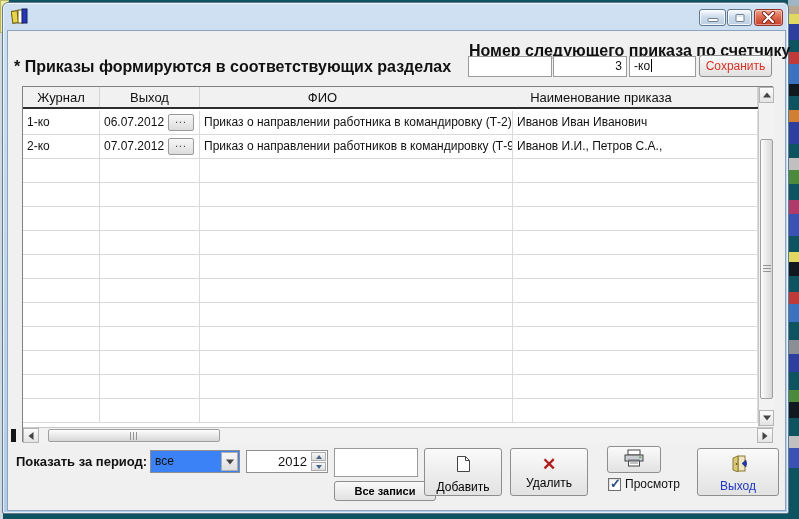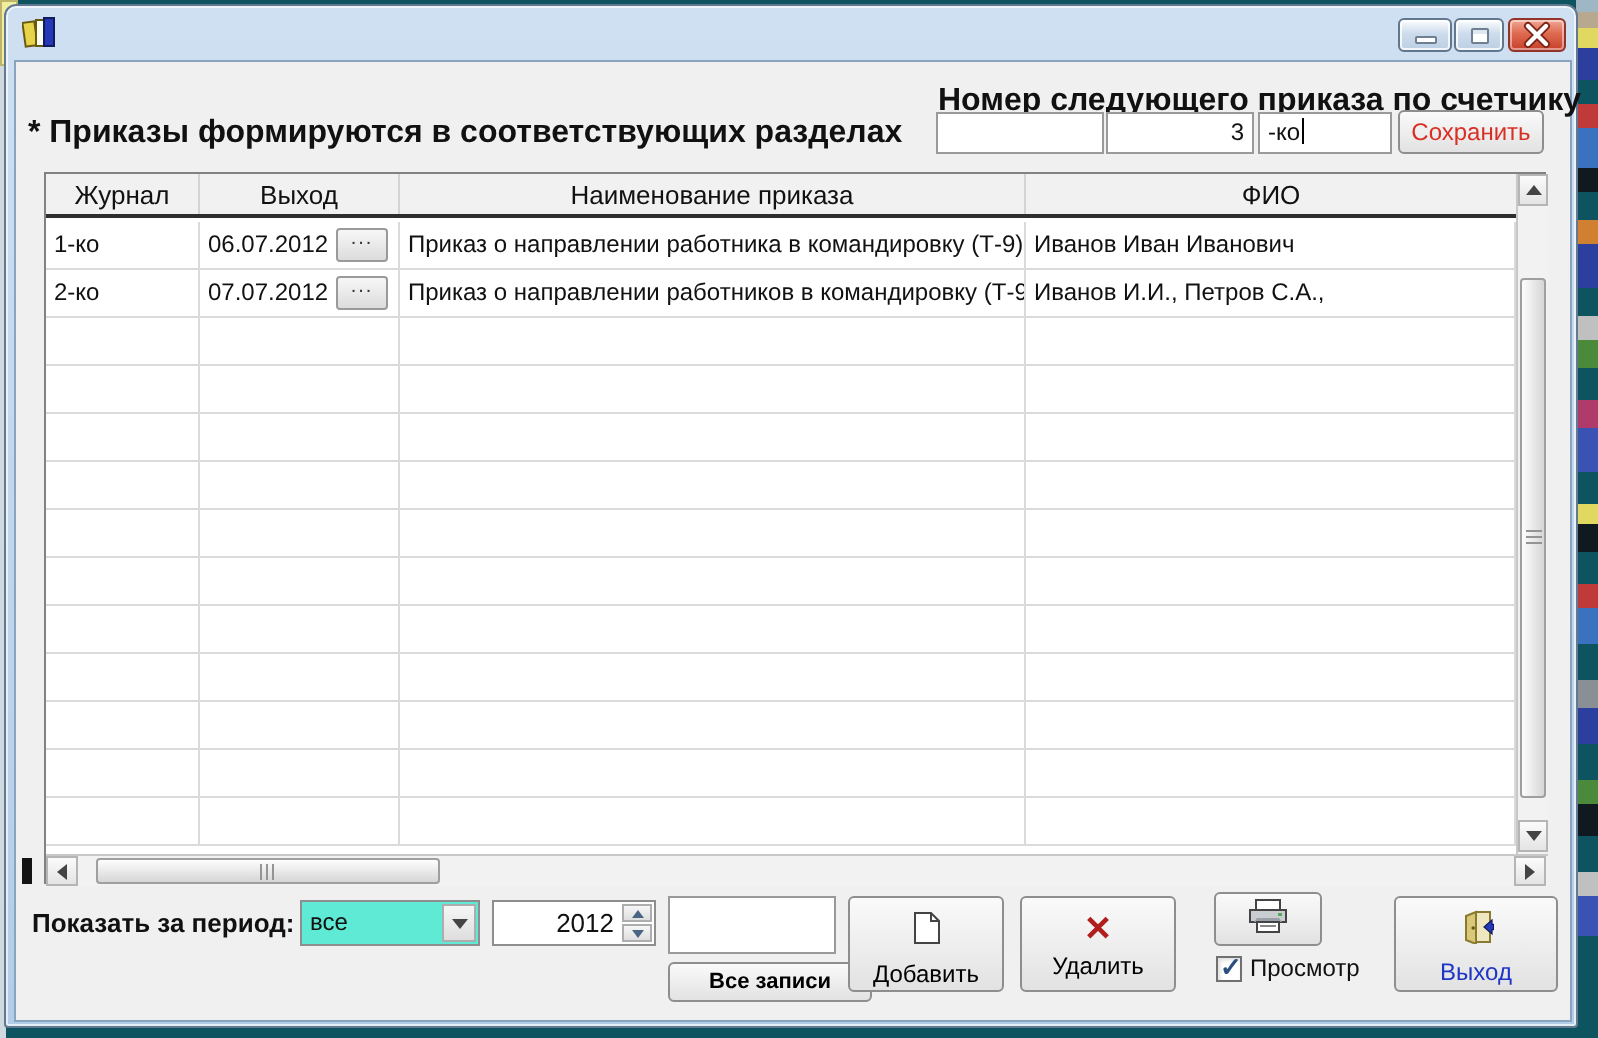--- a/index.html
+++ b/index.html
@@ -89,21 +89,21 @@
   .vthumb { position:absolute; left:1px; top:52px; width:13px; height:260px;
     background:linear-gradient(to right,#fdfdfd,#d6d6d6); border:1px solid #9f9f9f; border-radius:2px; }
   .vthumb .grip { position:absolute; left:50%; top:50%; transform:translate(-50%,-50%);
     width:8px; height:8px; background:repeating-linear-gradient(#949494 0 1px, transparent 1px 3px); }
   .hthumb { position:absolute; left:25px; top:1px; width:172px; height:13px;
     background:linear-gradient(#fdfdfd,#d6d6d6); border:1px solid #9f9f9f; border-radius:2px; }
   .hthumb .grip { position:absolute; left:50%; top:50%; transform:translate(-50%,-50%);
     width:8px; height:8px; background:repeating-linear-gradient(90deg,#949494 0 1px, transparent 1px 3px); }
   .artifact { position:absolute; left:3px; top:398px; width:5px; height:13px; background:#141414; }
   
-  .combo { position:absolute; left:142px; top:419px; width:90px; height:23px; background:#5eead4;
+  .combo { position:absolute; left:142px; top:419px; width:90px; height:23px; background:#3b82f6;
     border:1px solid #8e8e8e; }
   .combo-text { position:absolute; left:4px; top:0; line-height:21px; font-size:12px; }
   .combo-arrow { position:absolute; right:1px; top:1px; width:17px; height:19px;
     background:linear-gradient(#f6f6f6,#dedede); border:1px solid #adadad; }
   .spinner { position:absolute; left:238px; top:419px; width:82px; height:23px; background:#fff;
     border:1px solid #8e8e8e;padding-left:40px; }
   .spinner-text { position:absolute; right:20px; top:0; line-height:21px; font-size:13px; }
   .spin-up, .spin-down { position:absolute; right:1px; width:15px; height:9px;
     background:linear-gradient(#f6f6f6,#dedede); border:1px solid #adadad; }
   .spin-up { top:1px; } .spin-down { top:11px; }
@@ -169,31 +169,31 @@
     <div class="textbox" style="left:545px; top:25px; width:74px; text-align:right;">3</div>
     <div class="textbox" style="left:621px; top:25px; width:67px;">
       <span>-ко</span><span class="caret"></span>
     </div>
     <button class="btn save-btn">Сохранить</button>
 
     <div class="table">
       <div class="thead">
         <div class="th c1">Журнал</div>
         <div class="th c2">Выход</div>
+        <div class="th c4">ФИО</div>
         <div class="th c3">Наименование приказа</div>
-        <div class="th c4">ФИО</div>
       </div>
       <div class="tbody">
         <div class="trow">
           <div class="td c1">1-ко</div>
           <div class="td c2">
             <span>06.07.2012</span>
             <span class="browse-btn">...</span>
           </div>
-          <div class="td c3">Приказ о направлении работника в командировку (Т-9)</div>
+          <div class="td c3">Приказ о направлении работника в командировку (Т-2)</div>
           <div class="td c4">Иванов Иван Иванович</div>
         </div>
         <div class="trow">
           <div class="td c1">2-ко</div>
           <div class="td c2">
             <span>07.07.2012</span>
             <span class="browse-btn">...</span>
           </div>
           <div class="td c3">Приказ о направлении работников в командировку (Т-9а)</div>
           <div class="td c4">Иванов И.И., Петров С.А.,</div>

